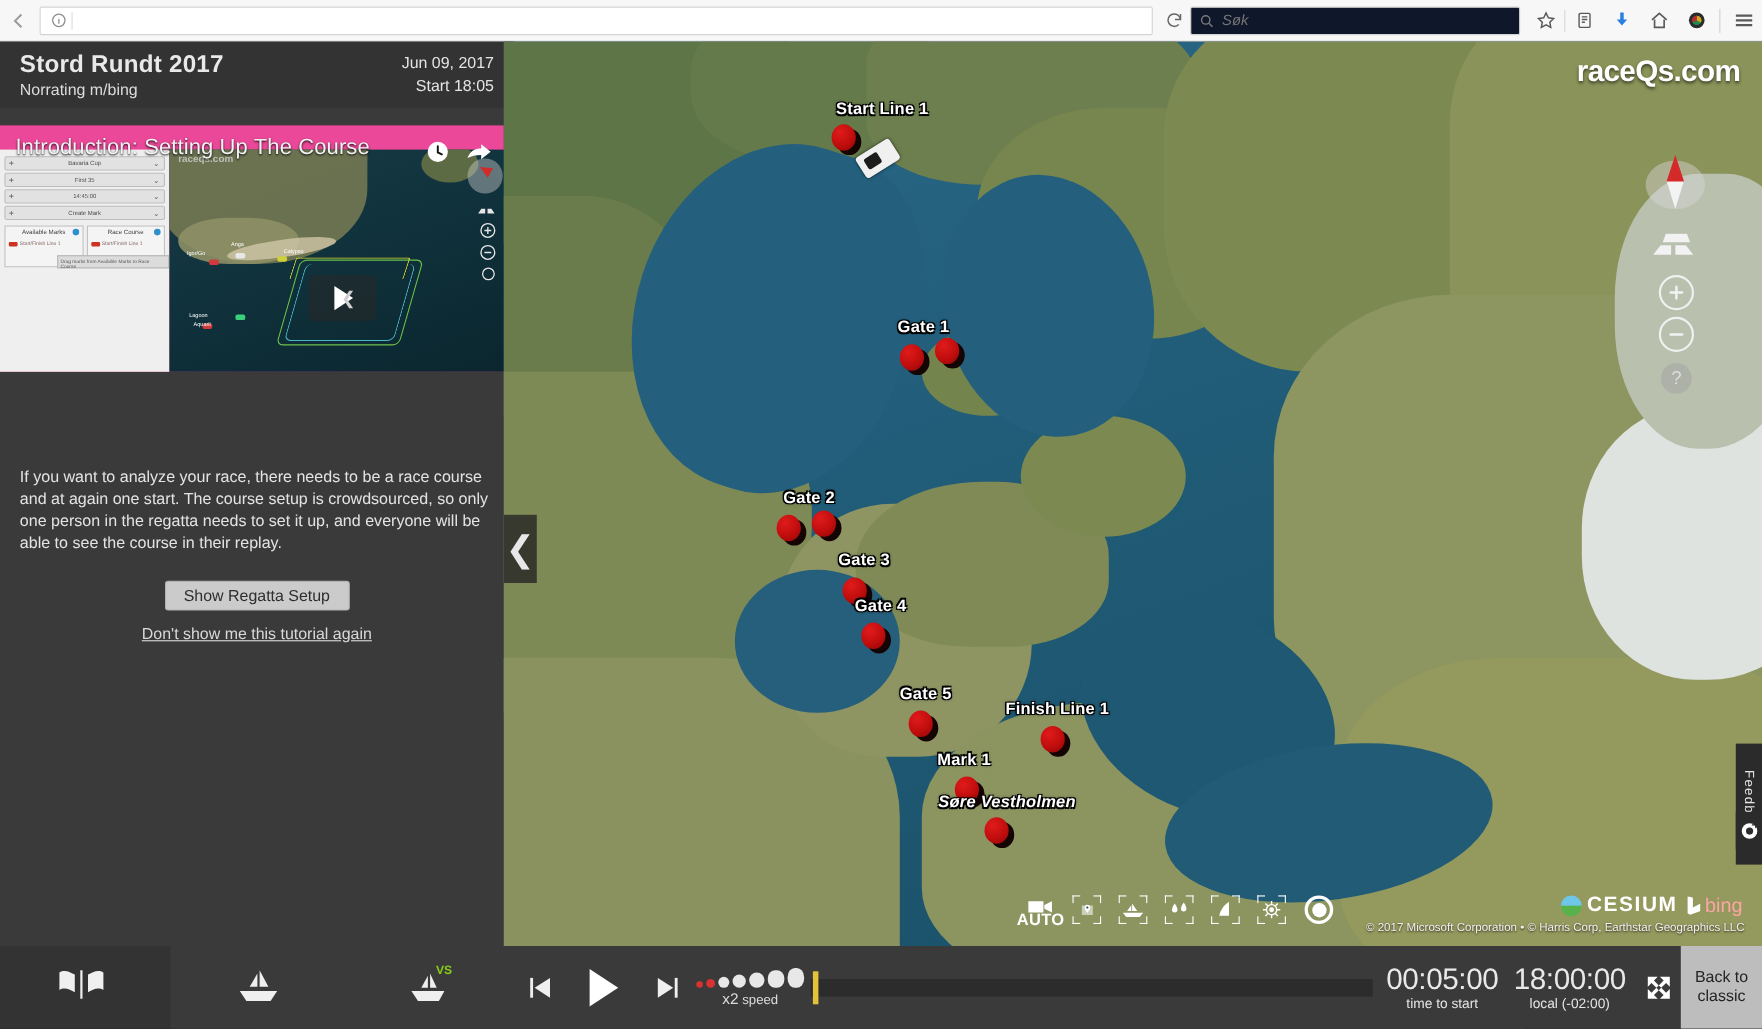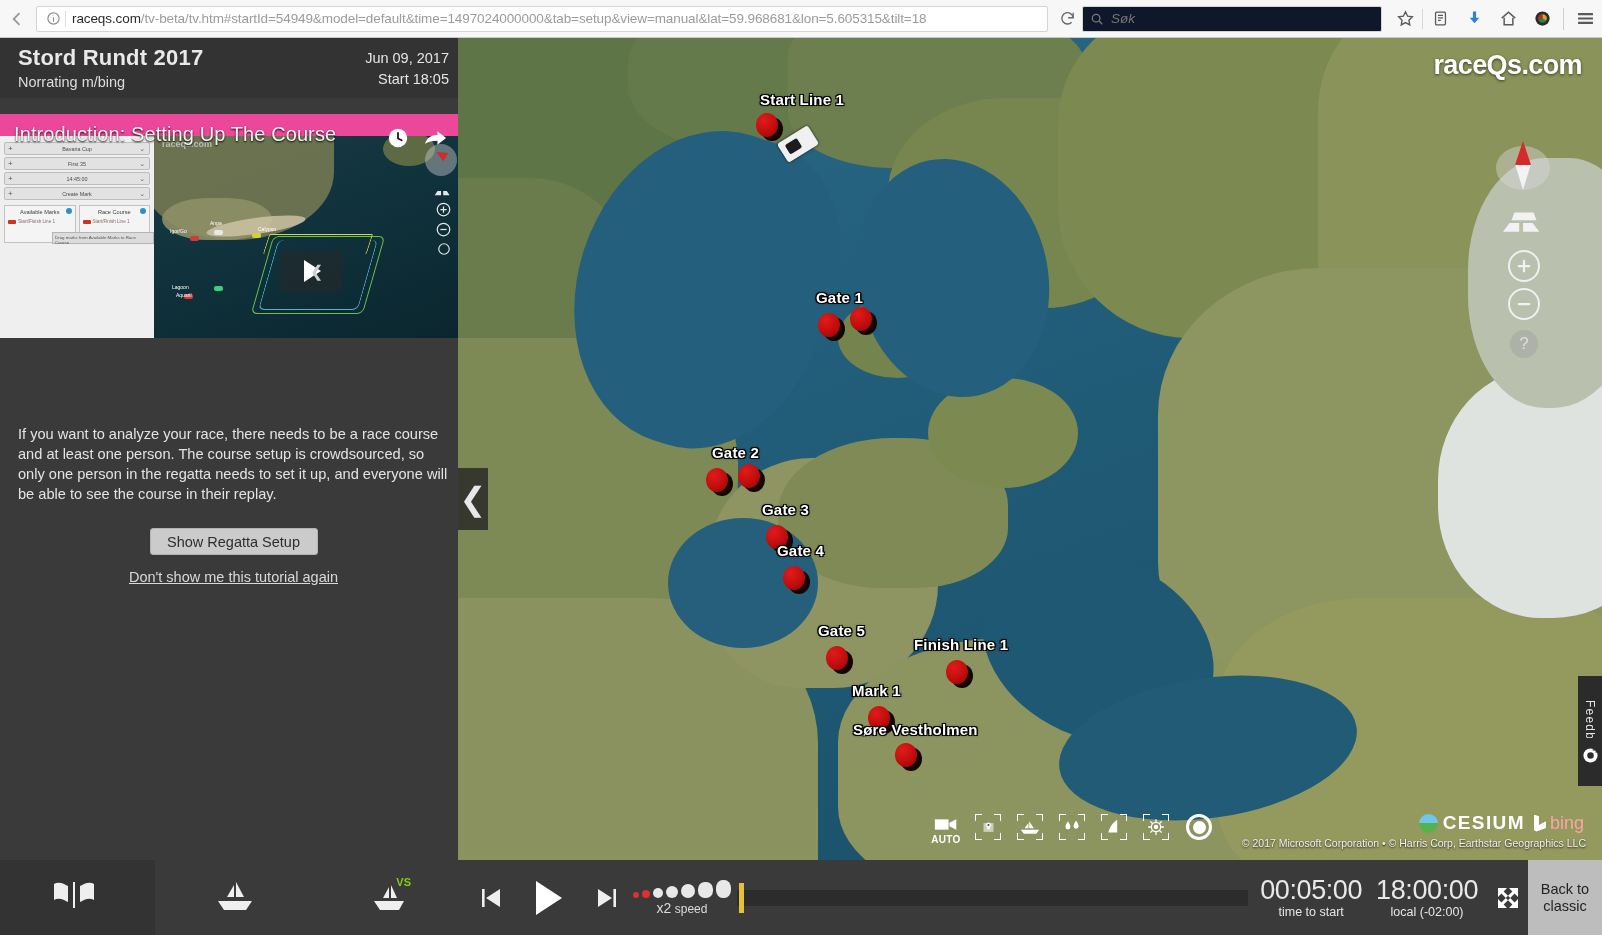--- a/index.html
+++ b/index.html
@@ -194,21 +194,21 @@
     align-items:center; gap:6px; z-index:24; color:#fff; }
   .cam-item{ position:relative; width:36px; height:34px; display:flex; align-items:center;
     justify-content:center; }
   .cam-item .br{ position:absolute; width:26px; height:26px; }
   .cam-item .br i{ position:absolute; width:7px; height:7px; border:1.6px solid #fff; }
   .cam-item .br .tl{ left:0; top:0; border-right:0; border-bottom:0;}
   .cam-item .br .tr{ right:0; top:0; border-left:0; border-bottom:0;}
   .cam-item .br .bl{ left:0; bottom:0; border-right:0; border-top:0;}
   .cam-item .br .brr{ right:0; bottom:0; border-left:0; border-top:0;}
   .cam-item .auto{ position:absolute; bottom:-1px; left:50%; transform:translateX(-50%);
-    font-size:10px; font-weight:bold; letter-spacing:.3px; }
+    font-size:15px; font-weight:bold; letter-spacing:.3px; }
   #cam-toggle{ width:26px; height:26px; border-radius:50%; border:3px solid #fff;
     display:flex; align-items:center; justify-content:center; margin-left:6px;}
   #cam-toggle div{ width:13px; height:13px; border-radius:50%; background:#fff; }
 
   
   #cesium-bing{ position:absolute; right:18px; bottom:26px; z-index:24; display:flex;
     align-items:center; gap:9px; }
   #cesium-bing .cs{ font-size:19px; color:#fff; font-weight:bold; letter-spacing:1.4px;
     display:flex; align-items:center; gap:5px;}
   #cesium-bing .cs .ic{ width:19px; height:19px; border-radius:50%;
@@ -261,21 +261,20 @@
       </svg>
   </div>
   <div id="url-wrap">
     <div id="url-info">
       <svg width="15" height="15" viewBox="0 0 24 24" fill="none" stroke="currentColor" stroke-width="1.8">
           <circle cx="12" cy="12" r="9"></circle>
           <path d="M12 10v7M12 7.2v.2"></path>
         </svg>
     </div>
     <div id="url-sep"></div>
-    <div id="url-text"><b>raceqs.com</b><span>/tv-beta/tv.htm#startId=54949&amp;model=default&amp;time=1497024000000&amp;tab=setup&amp;view=manual&amp;lat=59.968681&amp;lon=5.605315&amp;tilt=18</span></div>
   </div>
   <div id="reload-btn">
     <svg width="17" height="17" viewBox="0 0 24 24" fill="none" stroke="currentColor" stroke-width="1.9">
         <path d="M20 11a8 8 0 1 0-2.2 6.3"></path>
         <path d="M20 4v7h-7"></path>
       </svg>
   </div>
   <div id="search-wrap">
     <svg width="14" height="14" viewBox="0 0 24 24" fill="none" stroke="currentColor" stroke-width="2.2">
         <circle cx="10.5" cy="10.5" r="6.5"></circle>
@@ -490,21 +489,21 @@
             <div><span>15:01:03</span><i>local time</i></div>
           </div>
           <svg width="8" height="8" viewBox="0 0 24 24" fill="#ddd">
               <path d="M3 3h7v3H6v4H3zM21 3v7h-3V6h-4V3zM3 21v-7h3v4h4v3zM21 21h-7v-3h4v-4h3z"></path>
             </svg>
         </div>
       </div>
     </div>
 
     <div id="tutorial">
-      <div id="tut-text">If you want to analyze your race, there needs to be a race course and at least one person. The course setup is crowdsourced, so only one person in the regatta needs to set it up, and everyone will be able to see the course in their replay.</div>
+      <div id="tut-text">If you want to analyze your race, there needs to be a race course and at again one start. The course setup is crowdsourced, so only one person in the regatta needs to set it up, and everyone will be able to see the course in their replay.</div>
       <button id="tut-btn">Show Regatta Setup</button>
       <a id="tut-link" href="#">Don't show me this tutorial again</a>
     </div>
   </div>
 
   <div id="map">
     <div id="map-img">
 
       <div class="wtr" style="left:0;top:0;width:1144px;height:822px;background:linear-gradient(160deg,#2b6a88 0%,#23607d 30%,#1e5872 60%,#1a4d66 100%)"></div>
 
@@ -573,21 +572,21 @@
       <div class="lbl" style="left:-32px;top:-24px;">Finish Line 1</div>
     </div>
 
     <div class="mark" style="left:410px;top:668px;">
       <div class="buoy"></div>
       <div class="lbl" style="left:-16px;top:-24px;">Mark 1</div>
     </div>
 
     <div class="mark" style="left:437px;top:705px;">
       <div class="buoy"></div>
-      <div class="lbl" style="left:-42px;top:-22px;">Søre Vestholmen</div>
+      <div class="lbl" style="left:-42px;top:-22px;font-style:italic;">Søre Vestholmen</div>
     </div>
 
     <div id="map-collapse">❮</div>
 
     <div id="compass">
       <div class="ring"></div>
       <div class="needle-s"></div>
       <div class="needle"></div>
     </div>
     <div class="map-ctl" id="ctl-tilt">

